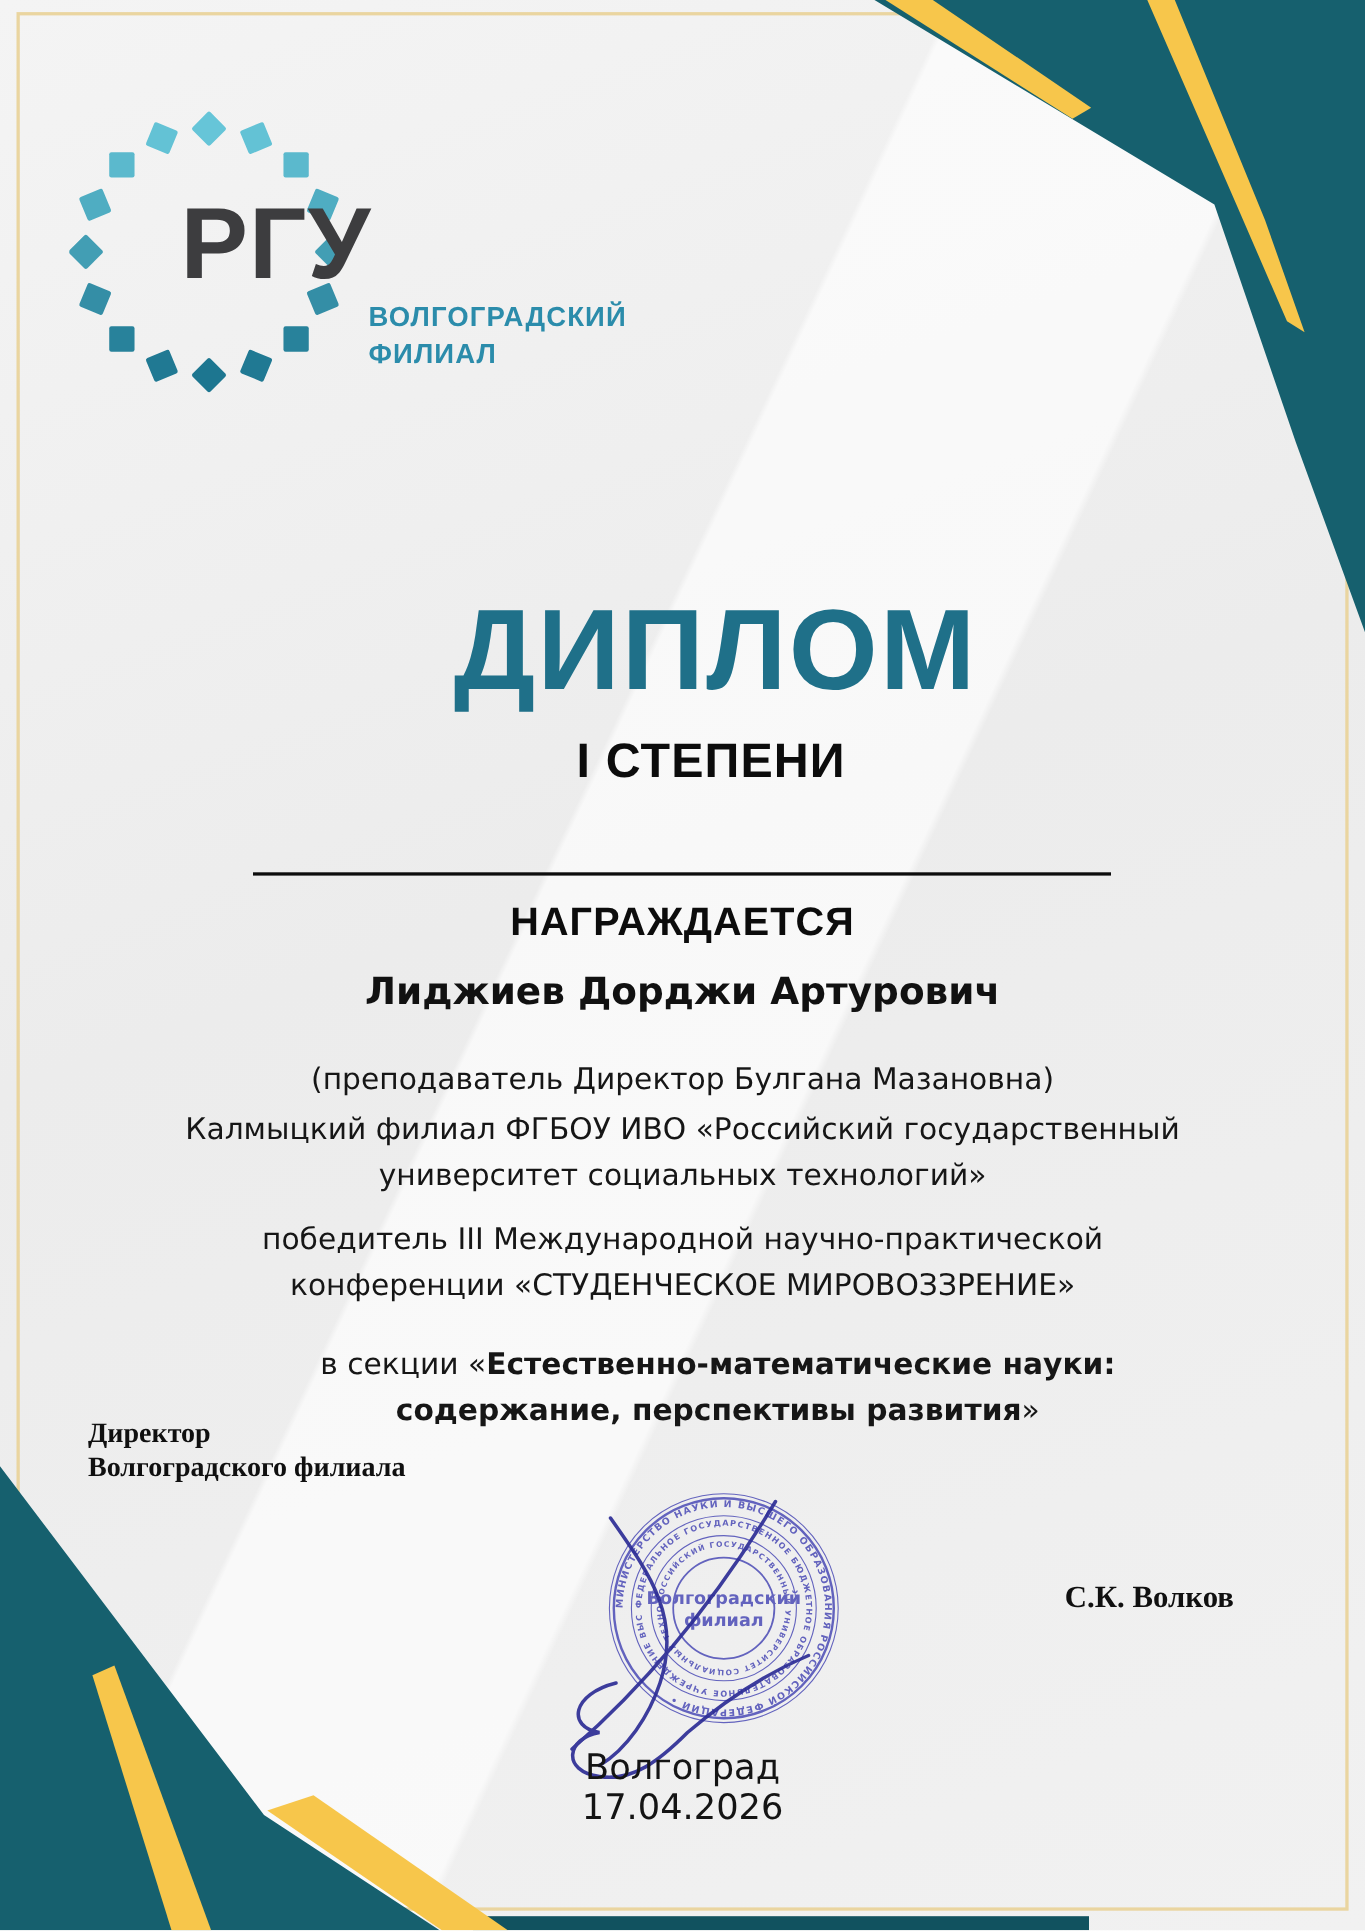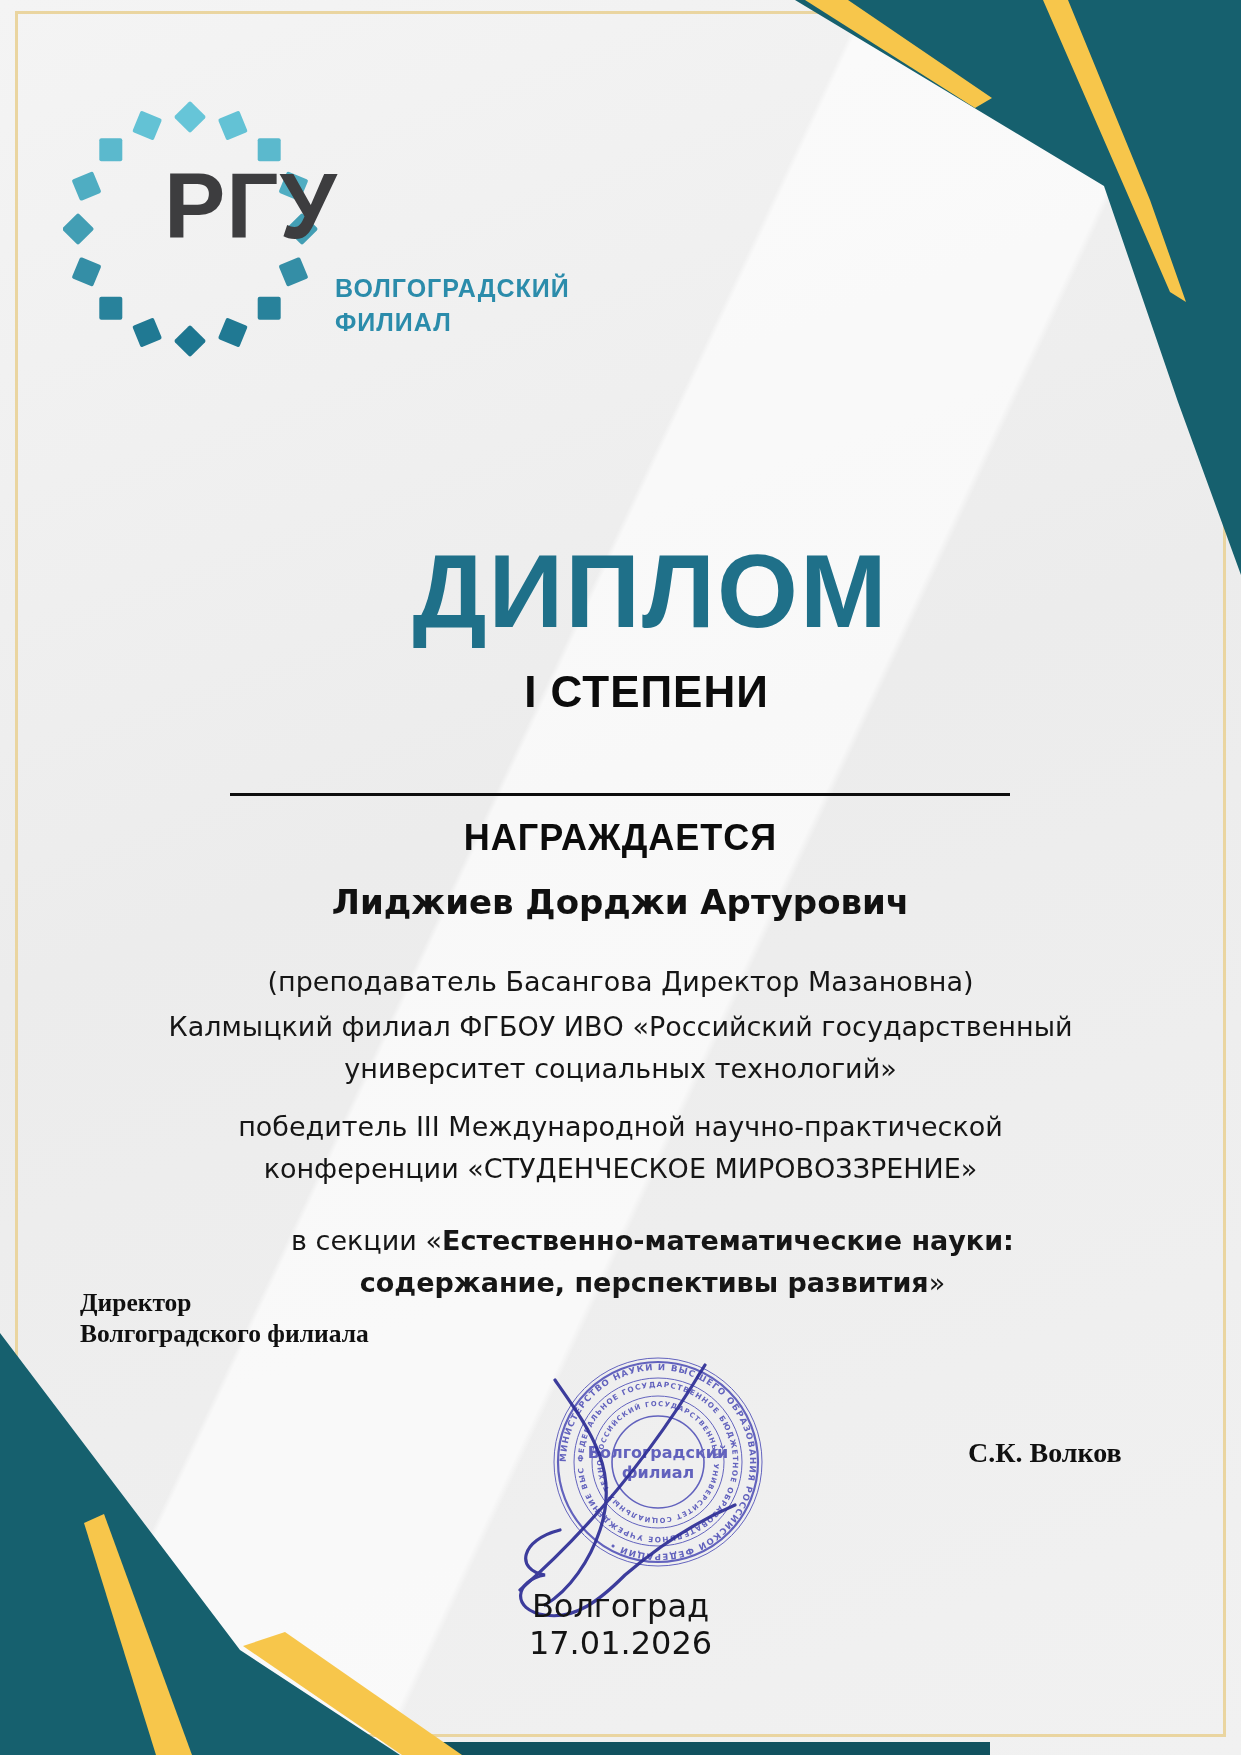--- a/index.html
+++ b/index.html
@@ -35,21 +35,21 @@
   .section b,.recipient{font-weight:bold;}
   .director{
     left:80px;top:1287px;z-index:3;text-align:left;
     font-family:"Liberation Serif",serif;font-weight:bold;font-size:25.5px;line-height:31px;color:#101010;
   }
   .signer{
     left:968px;top:1437px;z-index:3;
     font-family:"Liberation Serif",serif;font-weight:bold;font-size:28px;color:#101010;
   }
   .logo-acronym{
-    left:164px;top:160px;z-index:4;font-family:"Liberation Sans",sans-serif;
+    left:164px;top:176px;z-index:4;font-family:"Liberation Sans",sans-serif;
     font-weight:bold;font-size:92px;line-height:92px;letter-spacing:1px;color:var(--logo_dark);
   }
   .uni-name{
     left:335px;top:157px;z-index:3;font-family:"Liberation Sans",sans-serif;font-weight:bold;
     font-size:25px;line-height:37px;letter-spacing:1px;color:var(--logo_dark);text-align:left;
   }
   .branch-name{
     left:335px;top:271px;z-index:3;font-family:"Liberation Sans",sans-serif;font-weight:bold;
     font-size:25px;line-height:34px;letter-spacing:1px;color:var(--logo_teal_text);text-align:left;
   }
@@ -102,21 +102,21 @@
     <div>ВОЛГОГРАДСКИЙ</div>
     <div>ФИЛИАЛ</div>
   </div>
 
   <div class="abs content heading title">ДИПЛОМ</div>
   <div class="abs content heading degree">I СТЕПЕНИ</div>
   <div class="abs degree-underline"></div>
   <div class="abs content heading awarded">НАГРАЖДАЕТСЯ</div>
   <div class="abs content recipient">Лиджиев Дорджи Артурович</div>
 
-  <div class="abs content body-text supervisor">(преподаватель Басангова Директор Мазановна)</div>
+  <div class="abs content body-text supervisor">(преподаватель Директор Булгана Мазановна)</div>
 
   <div class="abs content body-text institution">
     <div>Калмыцкий филиал ФГБОУ ИВО «Российский государственный</div>
     <div>университет социальных технологий»</div>
   </div>
 
   <div class="abs content body-text achievement">
     <div>победитель III Международной научно-практической</div>
     <div>конференции «СТУДЕНЧЕСКОЕ МИРОВОЗЗРЕНИЕ»</div>
   </div>
@@ -159,16 +159,16 @@
     </g>
     <g fill="none" style="stroke:var(--signature_blue)" stroke-width="3.2" stroke-linecap="round" opacity=".92">
       <path d="M 57,84 C 92,134 122,174 102,234 C 92,264 72,294 47,309"></path>
       <path d="M 207,69 C 162,144 102,224 22,294"></path>
       <path d="M 62,234 C 22,244 17,274 47,279 C 17,284 12,314 47,319 C 77,324 102,304 127,279 C 162,249 202,224 237,209"></path>
     </g>
   </svg>
 
   <div class="abs content city-date">
     <div>Волгоград</div>
-    <div>17.01.2026</div>
+    <div>17.04.2026</div>
   </div>
 
 </div>
 
 </body></html>

